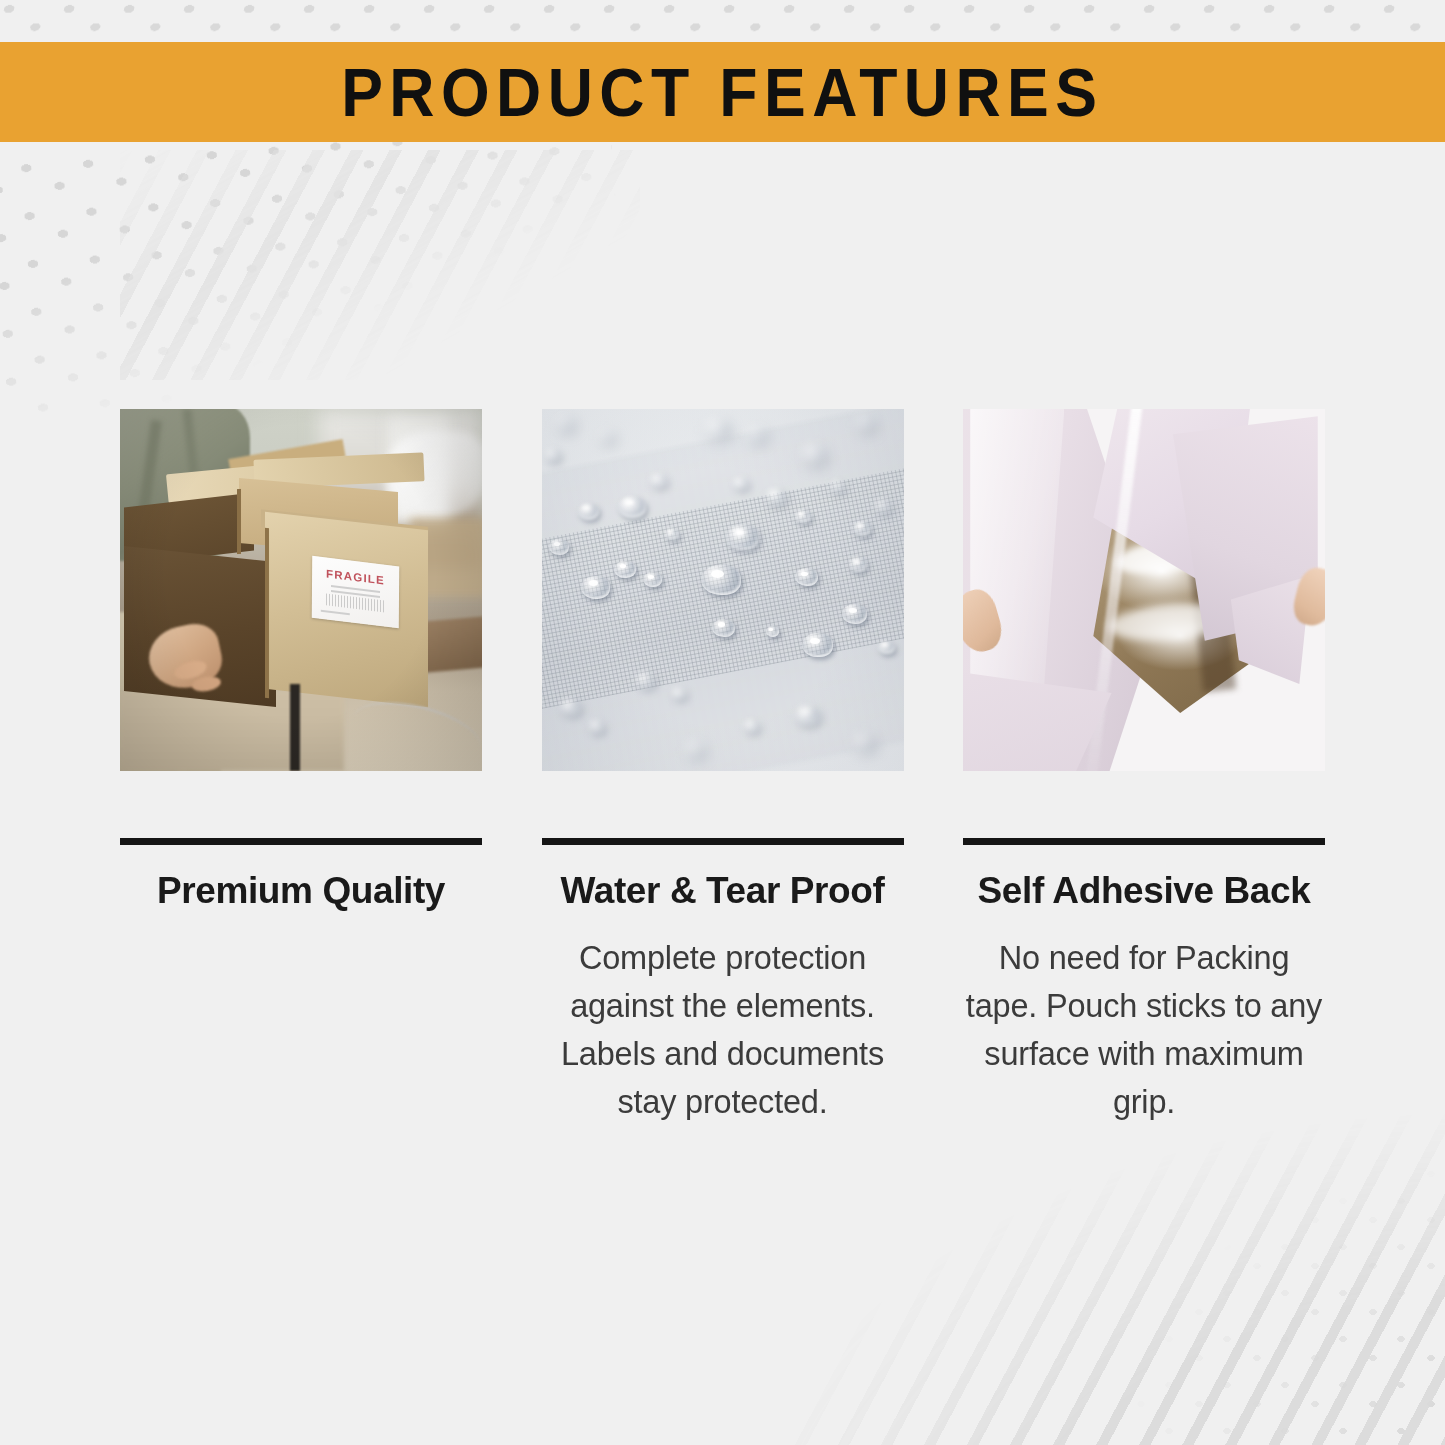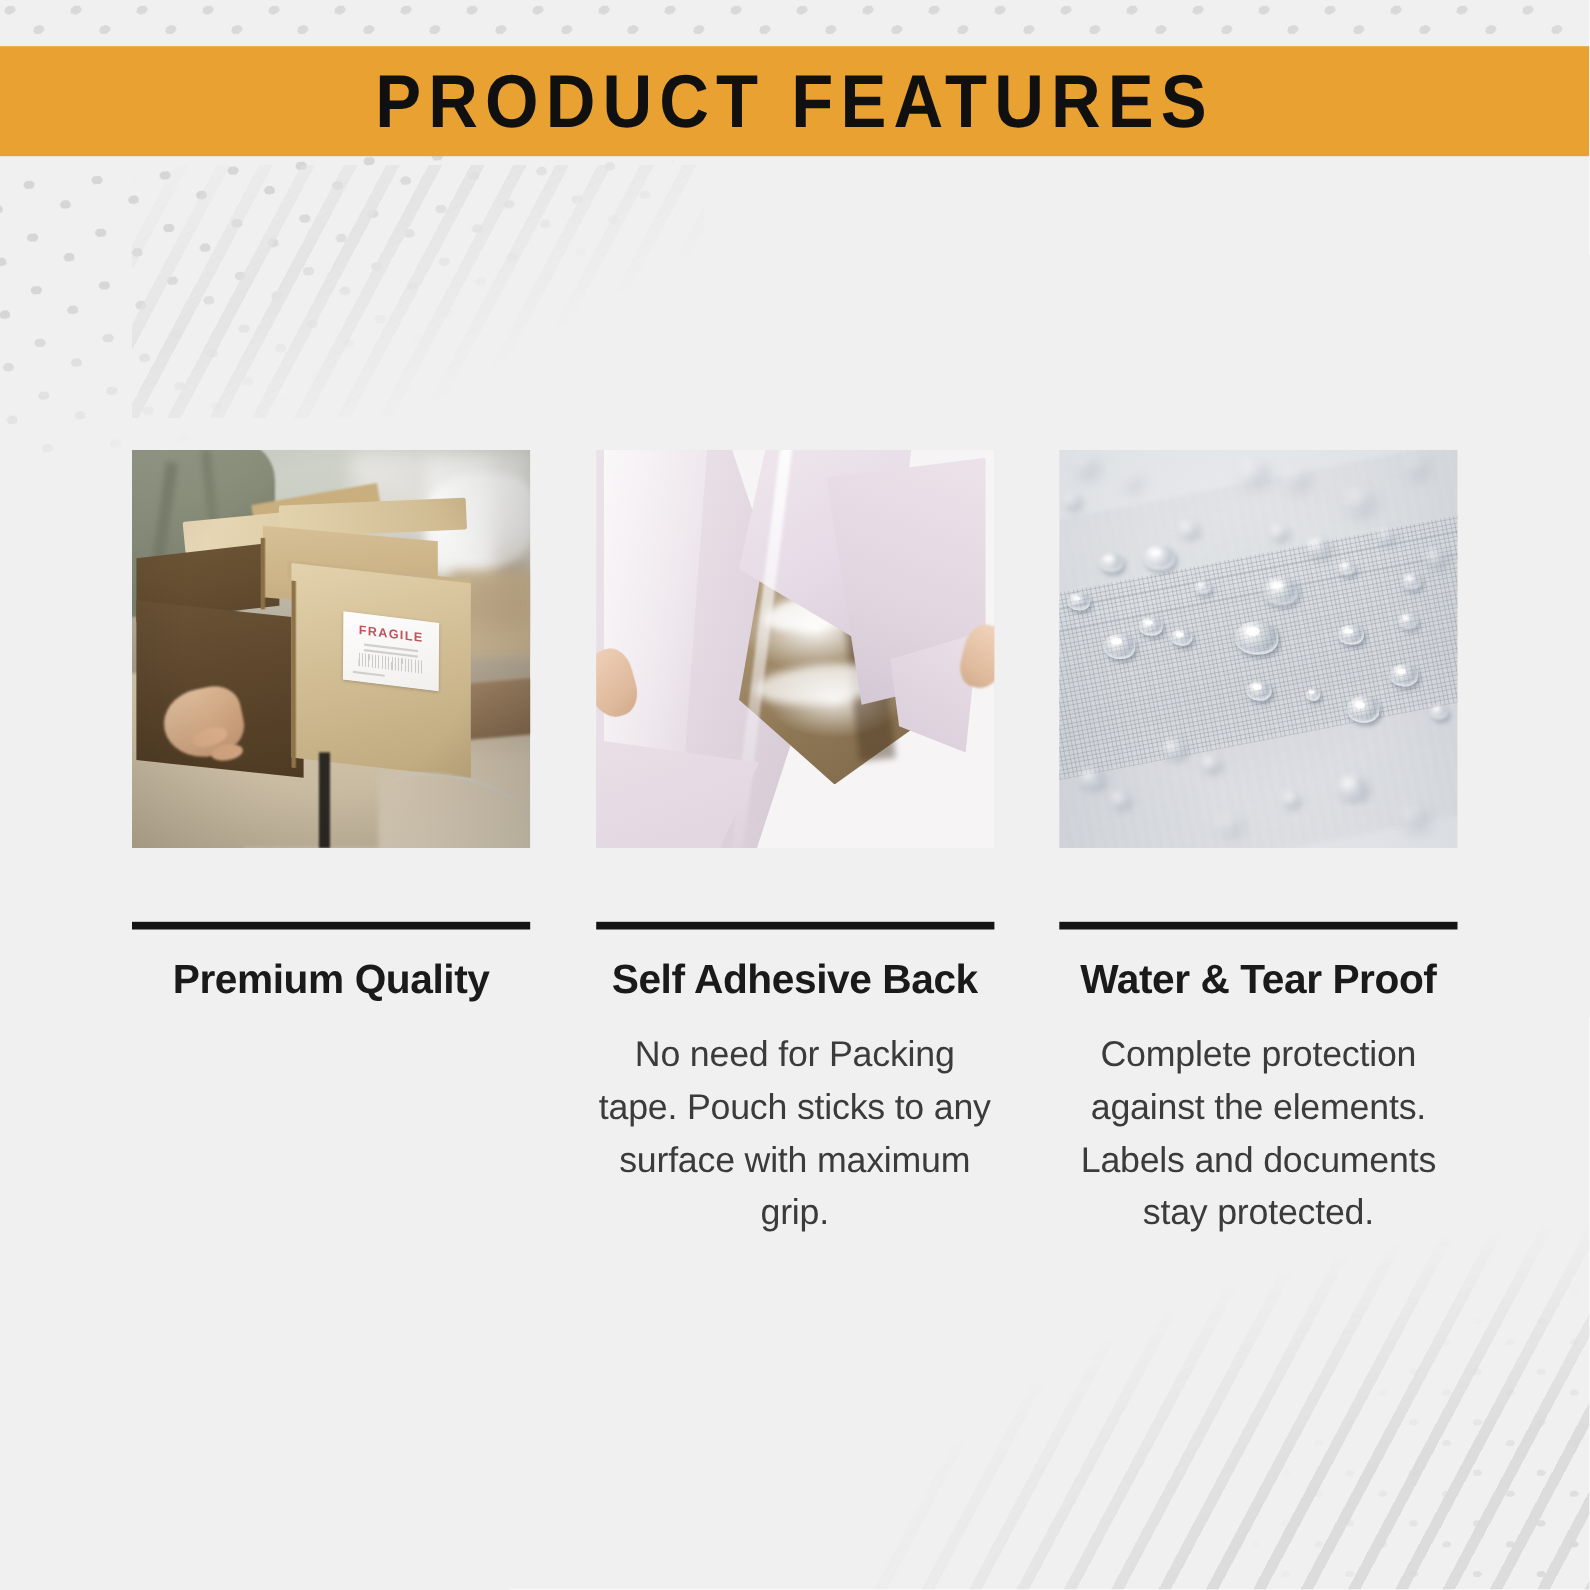--- a/index.html
+++ b/index.html
@@ -532,42 +532,20 @@
         <div class="i1-leg"></div>
         <div class="i1-wire"></div>
         <div class="i1-vign"></div>
       </div>
       <div class="rule"></div>
       <div class="f-title">Premium Quality</div>
     </div>
 
     <div class="feature">
       <div class="thumb">
-        <div class="i2-bg"></div>
-        <div class="i2-sheet-left"></div>
-        <div class="i2-sheet-left-hi"></div>
-        <div class="i2-adhesive"></div>
-        <div class="i2-adh-dark"></div>
-        <div class="i2-adh-streak1"></div>
-        <div class="i2-adh-streak2"></div>
-        <div class="i2-peel-upper"></div>
-        <div class="i2-peel-right"></div>
-        <div class="i2-peel-tip"></div>
-        <div class="i2-fold-crease"></div>
-        <div class="i2-sheet-bottom"></div>
-        <div class="i2-thumbL"></div>
-        <div class="i2-thumbR"></div>
-      </div>
-      <div class="rule"></div>
-      <div class="f-title">Self Adhesive Back</div>
-      <div class="f-body">No need for Packing tape. Pouch sticks to any surface with maximum grip.</div>
-    </div>
-
-    <div class="feature">
-      <div class="thumb">
         <div class="i3-bg"></div>
         <div class="i3-weave-soft"></div>
         <div class="i3-weave"></div>
 
         <div class="drop blur3" style="left:4%;  top:2%;  width:5%;  height:4%;"></div>
         <div class="drop blur3" style="left:16%; top:6%;  width:4%;  height:3.2%;"></div>
         <div class="drop blur3" style="left:45%; top:3%;  width:7%;  height:5%;"></div>
         <div class="drop blur3" style="left:57%; top:5%;  width:5%;  height:4%;"></div>
         <div class="drop blur3" style="left:72%; top:10%; width:6.5%;height:5.5%;"></div>
         <div class="drop blur3" style="left:87%; top:2%;  width:5%;  height:4%;"></div>
@@ -604,14 +582,36 @@
         <div class="drop blur3" style="left:86%; top:90%; width:6%;  height:4.6%;"></div>
         <div class="drop blur3" style="left:40%; top:92%; width:5%;  height:4%;"></div>
 
         <div class="i3-vign"></div>
       </div>
       <div class="rule"></div>
       <div class="f-title">Water &amp; Tear Proof</div>
       <div class="f-body">Complete protection against the elements. Labels and documents stay protected.</div>
     </div>
 
+    <div class="feature">
+      <div class="thumb">
+        <div class="i2-bg"></div>
+        <div class="i2-sheet-left"></div>
+        <div class="i2-sheet-left-hi"></div>
+        <div class="i2-adhesive"></div>
+        <div class="i2-adh-dark"></div>
+        <div class="i2-adh-streak1"></div>
+        <div class="i2-adh-streak2"></div>
+        <div class="i2-peel-upper"></div>
+        <div class="i2-peel-right"></div>
+        <div class="i2-peel-tip"></div>
+        <div class="i2-fold-crease"></div>
+        <div class="i2-sheet-bottom"></div>
+        <div class="i2-thumbL"></div>
+        <div class="i2-thumbR"></div>
+      </div>
+      <div class="rule"></div>
+      <div class="f-title">Self Adhesive Back</div>
+      <div class="f-body">No need for Packing tape. Pouch sticks to any surface with maximum grip.</div>
+    </div>
+
   </div>
 </div>
 
 </body></html>

